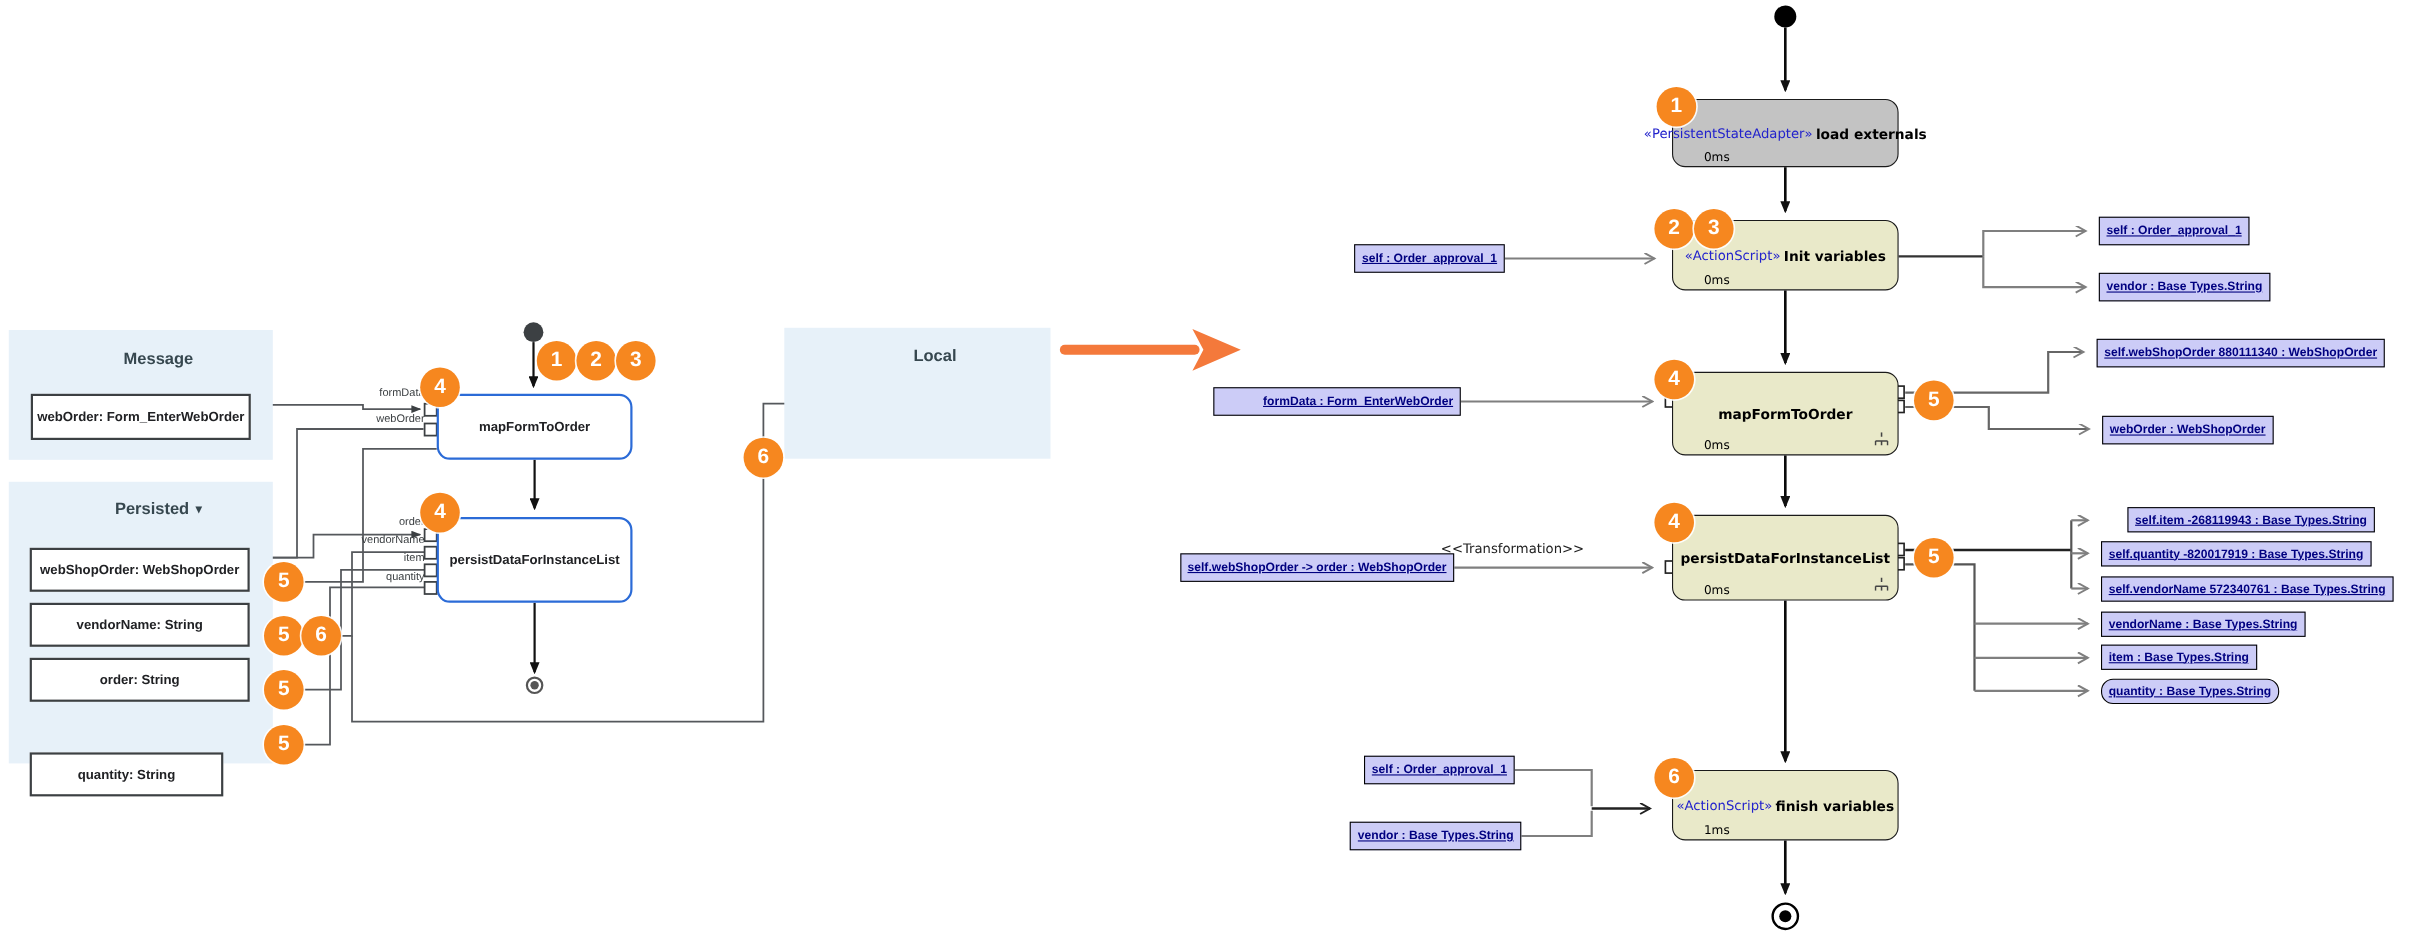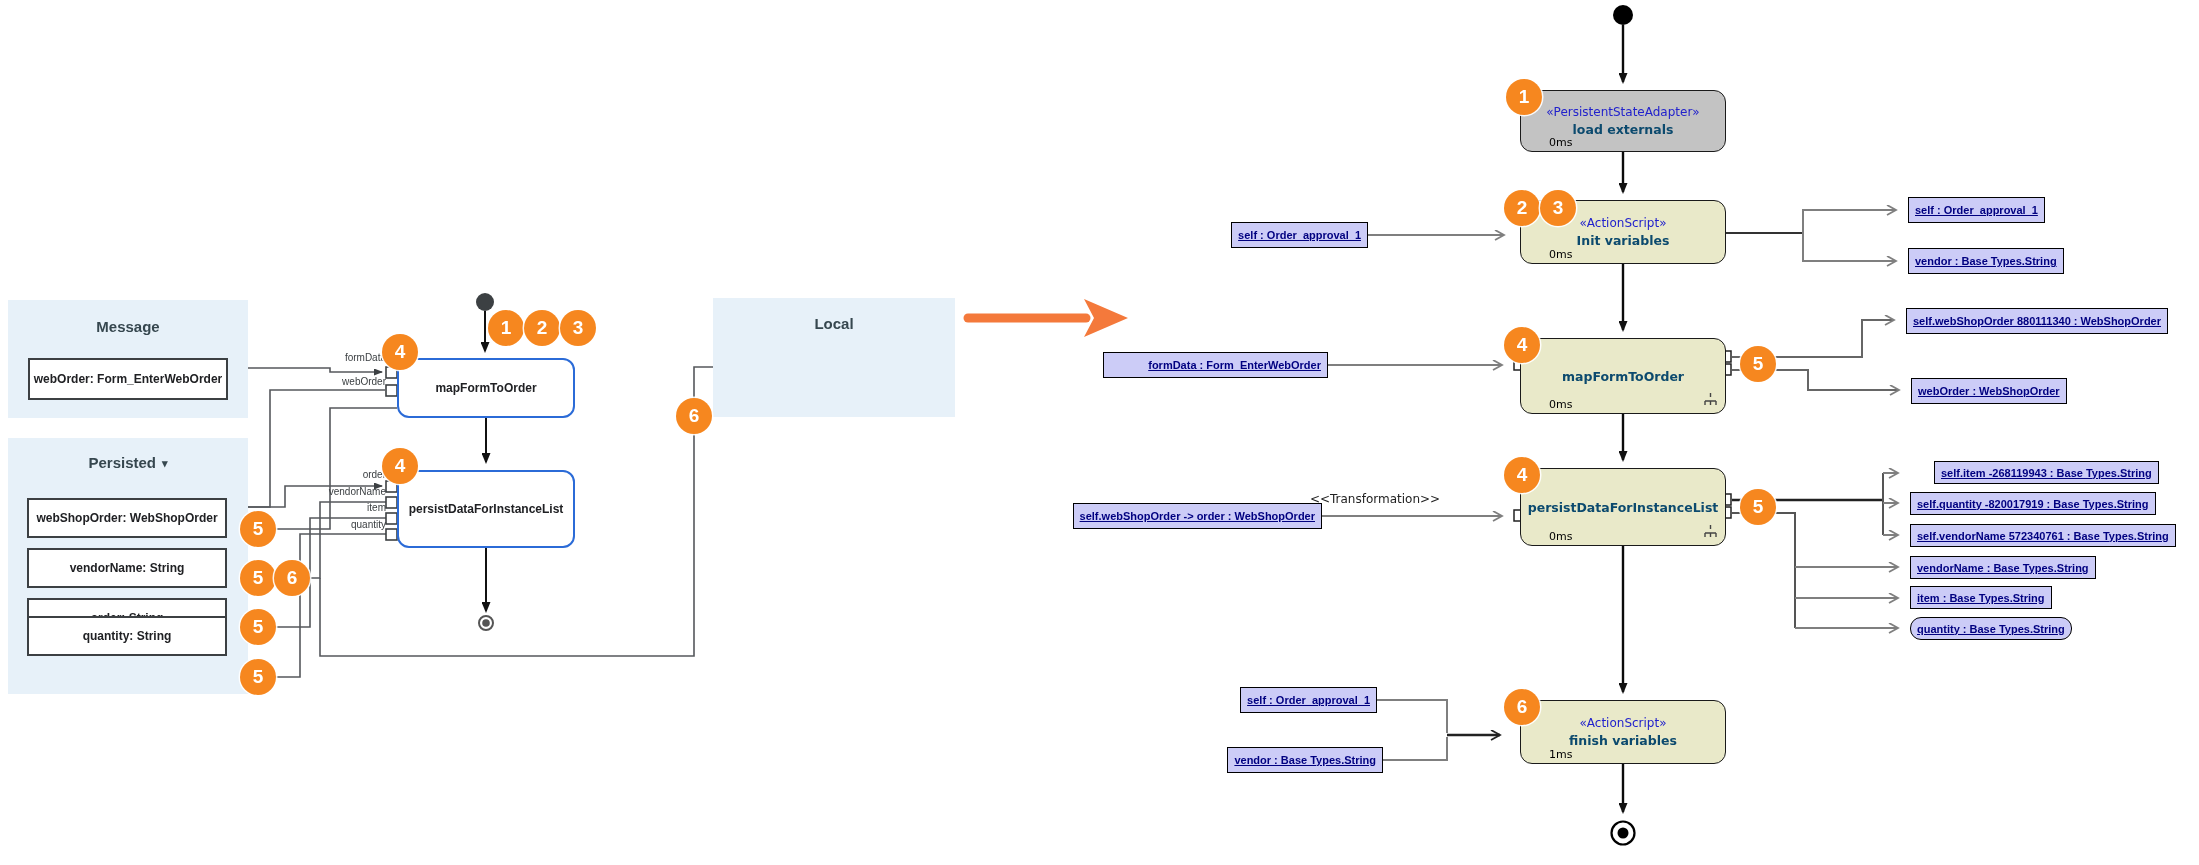--- a/index.html
+++ b/index.html
@@ -2,42 +2,42 @@
 <html><head>
 <meta charset="utf-8">
 <style>
   html,body{margin:0;padding:0;background:#fff;}
   .stage{position:relative;width:2199px;height:865px;background:#fff;overflow:hidden;
          font-family:"Liberation Sans",sans-serif;}
   .wires{position:absolute;left:0;top:0;width:2199px;height:865px;pointer-events:none;}
 
   
   .panel{position:absolute;background:#e7f1f9;}
-  .panel-title{position:absolute;width:100%;text-align:center;font-weight:bold;font-size:15px;color:#36474f;}
+  .panel-title{position:absolute;width:100%;text-align:center;font-weight:bold;font-size:15px;color:#36474f;margin-left:16px;}
   .caret{font-size:11px;margin-left:6px;vertical-align:1px;}
   .vbox{position:absolute;background:#fff;border:2px solid #3c4043;box-sizing:border-box;
         display:flex;align-items:center;justify-content:center;
         font-weight:bold;font-size:12px;color:#202124;white-space:nowrap;}
   .lnode{position:absolute;background:#fff;border:2.5px solid #2b6bd7;border-radius:12px;box-sizing:border-box;
          display:flex;align-items:center;justify-content:center;
          font-weight:bold;font-size:12px;color:#202124;white-space:nowrap;}
   .plabel{position:absolute;font-size:10px;color:#3c4043;width:90px;text-align:right;white-space:nowrap;}
 
   
   .badge{position:absolute;width:36px;height:36px;border-radius:50%;background:#f6871f;
          box-shadow:0 0 0 1.5px rgba(255,255,255,.9);
          color:#fff;font-weight:bold;font-size:19px;display:flex;align-items:center;justify-content:center;}
 
   
   .rnode{position:absolute;background:#e9e9c9;border:1.5px solid #1a1a1a;border-radius:12px;box-sizing:border-box;
-         display:flex;flex-direction:column;align-items:center;justify-content:center;gap:3px;
+         display:flex;flex-direction:row;align-items:center;justify-content:center;gap:3px;
          font-family:"DejaVu Sans",sans-serif;white-space:nowrap;}
   .rnode.gray{background:#c3c3c3;}
   .stereo{color:#2222cc;font-size:12px;}
-  .nname{font-weight:bold;font-size:12.5px;color:#0c4a6e;}
+  .nname{font-weight:bold;font-size:12.5px;color:#000000;}
   .ntime{position:absolute;left:28px;bottom:2px;font-size:11px;color:#000;}
   .rake{position:absolute;right:8px;bottom:4px;}
   .lav{position:absolute;background:#ccccf7;border:1px solid #000;box-sizing:border-box;height:26px;
        display:flex;align-items:center;justify-content:center;padding:0 6px;
        font-family:"Liberation Sans",sans-serif;font-weight:bold;font-size:11px;color:#000080;
        text-decoration:underline;white-space:nowrap;}
   .freelabel{position:absolute;font-family:"DejaVu Sans",sans-serif;font-size:12px;color:#222;
              text-align:center;white-space:nowrap;}
 </style>
 </head>
@@ -162,21 +162,21 @@
     </div>
   </div>
   <div class="panel" style="left:713px;top:298px;width:242px;height:119px;">
     <div class="panel-title" style="top:17px;">Local</div>
   </div>
 
   <div class="vbox" style="left:28px;top:358px;width:200px;height:42px;">webOrder: Form_EnterWebOrder</div>
   <div class="vbox" style="left:27px;top:498px;width:200px;height:40px;">webShopOrder: WebShopOrder</div>
   <div class="vbox" style="left:27px;top:548px;width:200px;height:40px;">vendorName: String</div>
   <div class="vbox" style="left:27px;top:598px;width:200px;height:40px;">order: String</div>
-  <div class="vbox" style="left:27px;top:616px;width:200px;height:40px;">quantity: String</div>
+  <div class="vbox" style="left:27px;top:684px;width:176px;height:40px;">quantity: String</div>
 
   <div class="lnode" style="left:397px;top:358px;width:178px;height:60px;">mapFormToOrder</div>
   <div class="lnode" style="left:397px;top:470px;width:178px;height:78px;">persistDataForInstanceList</div>
 
   <div class="plabel" style="right:1813px;top:352px;">formData</div>
   <div class="plabel" style="right:1813px;top:376px;">webOrder</div>
   <div class="plabel" style="right:1813px;top:469px;">order</div>
   <div class="plabel" style="right:1813px;top:486px;">vendorName</div>
   <div class="plabel" style="right:1813px;top:502px;">item</div>
   <div class="plabel" style="right:1813px;top:519px;">quantity</div>

